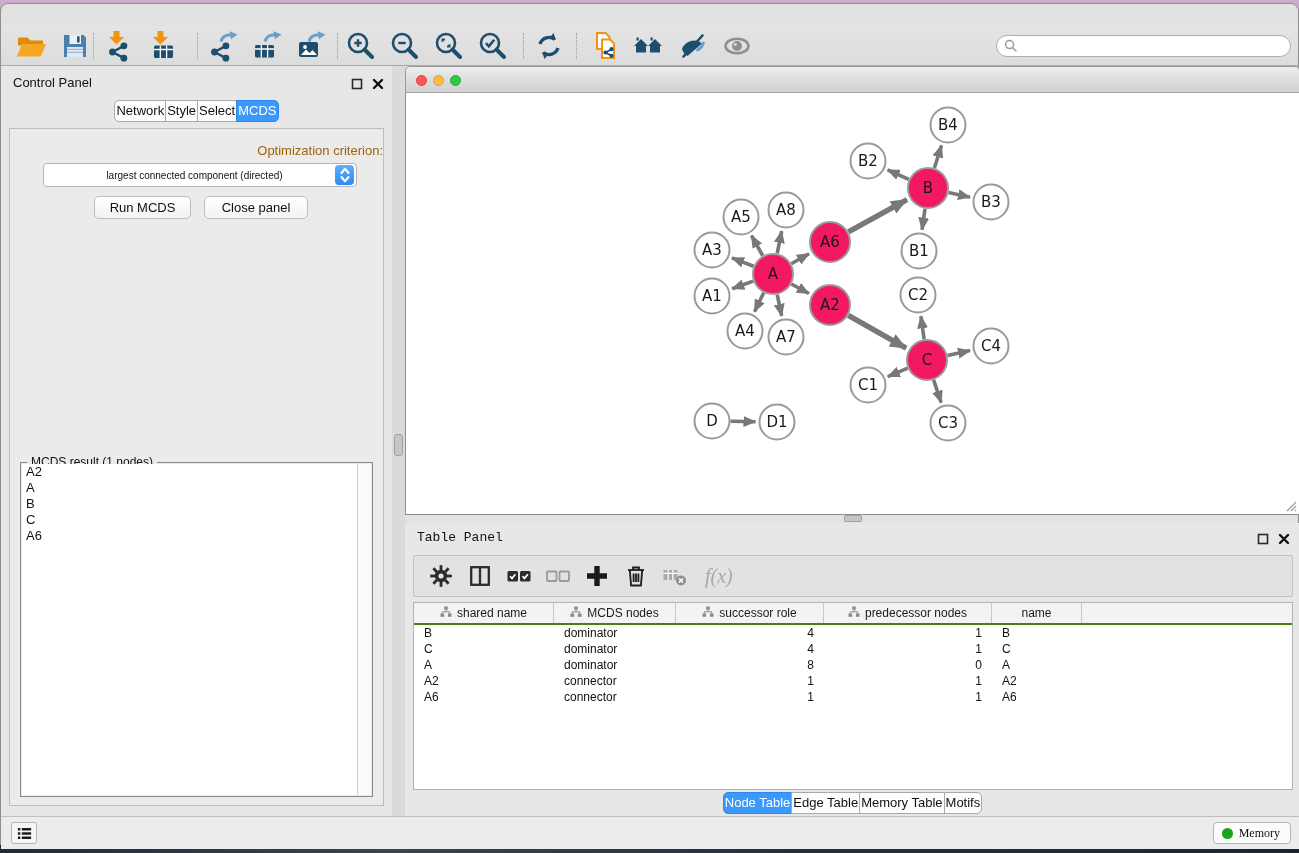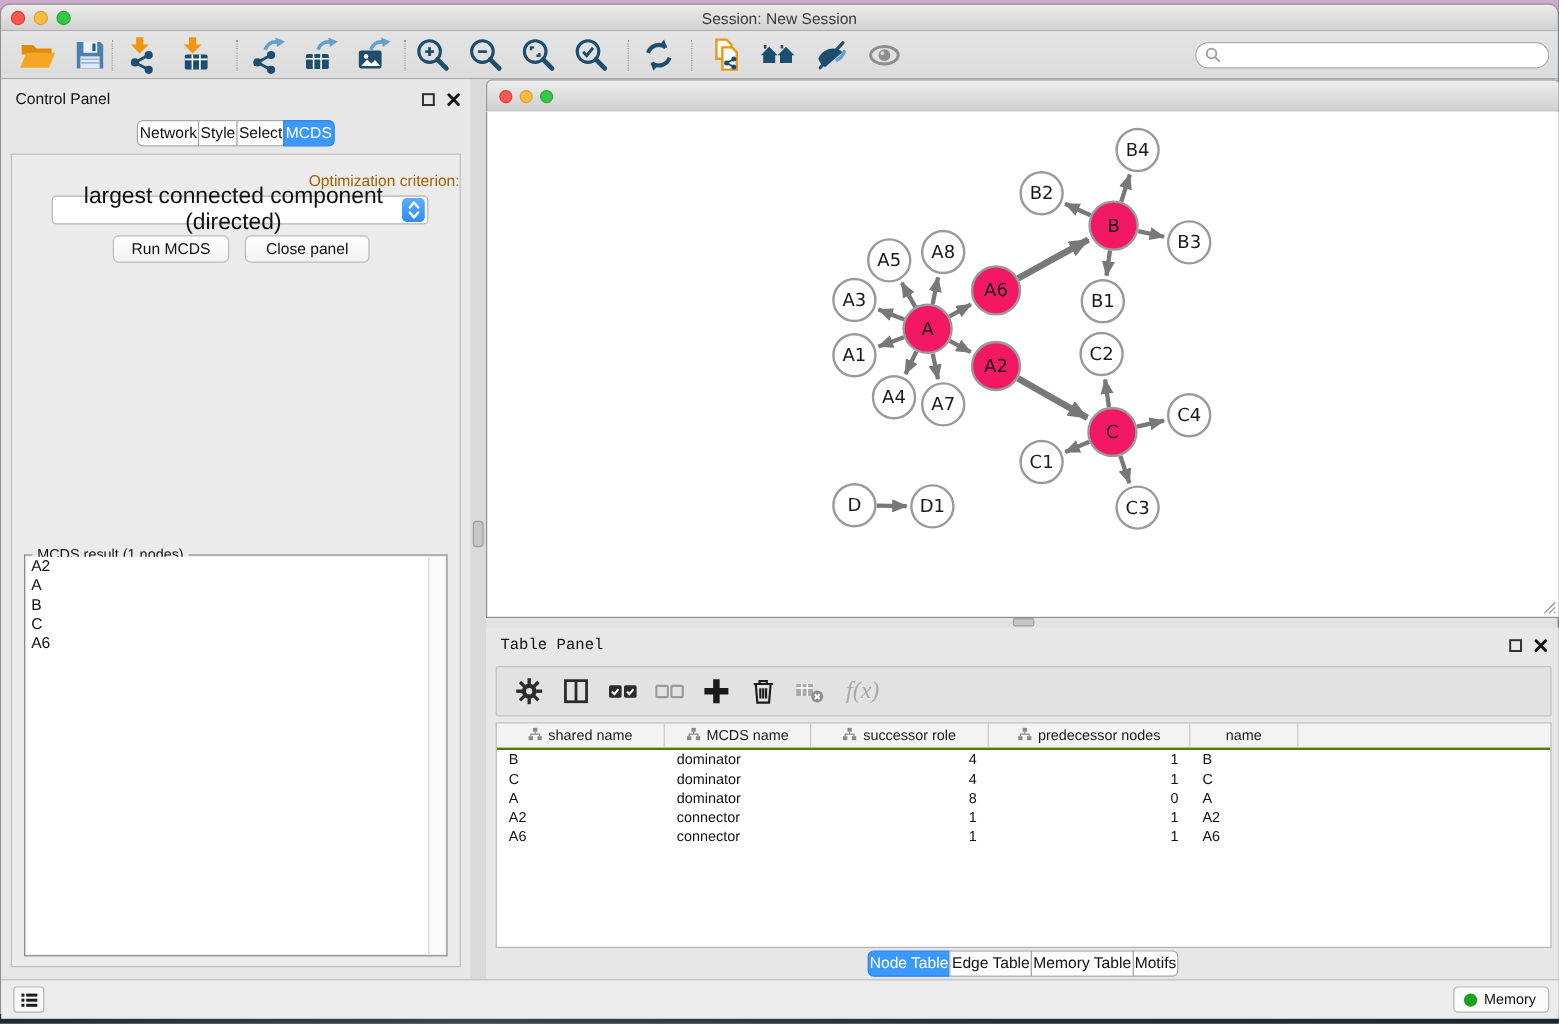--- a/index.html
+++ b/index.html
@@ -48,21 +48,21 @@
   .tab { height:22px; line-height:20px; padding:0 1px; font-size:13px; background:#fdfdfd;
       border:1px solid #a9a9a9; margin-left:-1px; color:#111; cursor:pointer; }
   .tab:first-child { border-radius:5px 0 0 5px; margin-left:0; }
   .tab:last-child { border-radius:0 5px 5px 0; }
   .tab.selected { background:#3b99fc; border-color:#2e86e8; color:#fff; }
   .cp-body { position:absolute; left:8px; top:62px; width:375px; height:678px;
       background:#ebebeb; border:1px solid #bdbdbd; }
   .opt-label { position:absolute; left:0; top:14px; width:100%; text-align:right; font-size:13px; color:#a16207; }
   .dropdown { position:absolute; left:33px; top:34px; width:314px; height:24px; background:#fff;
       border:1px solid #b4b4b4; border-radius:4px; display:flex; align-items:center; cursor:pointer; }
-  .dropdown .dd-text { flex:1; font-size:19px; color:#111; padding-left:10px; text-align:center; }
+  .dropdown .dd-text { flex:1; font-size:10px; color:#111; padding-left:10px; text-align:center; }
   .dd-stepper { width:19px; height:20px; margin-right:2px; background:linear-gradient(#5eaffc,#2d8cf5);
       border-radius:4px; display:flex; align-items:center; justify-content:center; }
   .btn { position:absolute; height:23px; background:linear-gradient(#ffffff,#f2f2f2);
       border:1px solid #bdbdbd; border-radius:5px; font-size:13px; color:#111; text-align:center;
       line-height:21px; cursor:pointer; }
   .fieldset { position:absolute; left:10px; top:333px; width:353px; height:335px;
       border:1px solid #8a8a8a; }
   .fieldset .legend { position:absolute; left:6px; top:-8px; background:#ebebeb; padding:0 4px;
       font-size:12px; color:#111; }
   .result-list { position:absolute; left:1px; top:1px; right:14px; bottom:1px; background:#fff;
@@ -105,39 +105,31 @@
       color:#1a1a1a; border-right:1px solid #c9c9c9; cursor:pointer; }
   .dt-row { display:flex; height:16px; }
   .dt-cell { font-size:12px; color:#111; line-height:16px; padding:0 10px; white-space:nowrap; }
   .bottom-tabs { position:absolute; left:0; top:269px; width:100%; display:flex; justify-content:center; }
   .cyto-statusbar { position:absolute; left:0; top:812px; width:1299px; height:33px; background:#ececec;
       border-top:1px solid #bfbfbf; }
   .list-btn { position:absolute; left:10px; top:5px; width:26px; height:22px; background:#f6f6f6;
       border:1px solid #b5b5b5; border-radius:3px; display:flex; align-items:center; justify-content:center; cursor:pointer; }
   .memory-btn { position:absolute; right:9px; top:5px; height:22px; padding:0 10px 0 8px; background:#fbfbfb;
       border:1px solid #b5b5b5; border-radius:4px; display:flex; align-items:center; gap:6px;
-      font-size:12px; color:#111; cursor:pointer; }
+      font-size:12px; color:#111; cursor:pointer;font-family:Liberation Serif, serif; }
   .mem-dot { width:11px; height:11px; border-radius:50%; background:#17a31b; }
 </style>
 </head>
 <body>
 
 <div class="desktop-top"></div>
 <div class="desktop-bottom"></div>
 
 <div class="main-window">
 
-  <div class="titlebar">
-    <div class="traffic">
-      <span class="tl red"></span>
-      <span class="tl yellow"></span>
-      <span class="tl green"></span>
-    </div>
-    <div class="win-title">Session: New Session</div>
-  </div>
 
   <div class="toolbar" id="main-toolbar">
     <div class="search-box">
       <svg viewBox="0 0 14 14">
         <circle cx="5.6" cy="5.6" r="4" fill="none" stroke="#9a9a9a" stroke-width="1.5"></circle>
         <path d="M8.8 8.8l3.2 3.2" stroke="#9a9a9a" stroke-width="1.5" stroke-linecap="round"></path>
       </svg>
       <input placeholder="" style="">
     </div>
   <div class="tool" style="left: 14px;"><svg viewBox="0 0 32 32">
@@ -513,21 +505,21 @@
           </div>
           <div class="dt-hcell" style="width: 122px;">
             <span><svg width="12" height="12" viewBox="0 0 12 12">
                 <g fill="#8a8a8a">
                   <rect x="4.2" y="0.5" width="3.6" height="3.3"></rect>
                   <rect x="0.5" y="7.5" width="3.6" height="3.3"></rect>
                   <rect x="7.9" y="7.5" width="3.6" height="3.3"></rect>
                 </g>
                 <path d="M6 4v1.8M2.3 7.5V5.8h7.4v1.7" stroke="#8a8a8a" fill="none" stroke-width="1"></path>
               </svg></span>
-            <span>MCDS name</span>
+            <span>MCDS nodes</span>
           </div>
           <div class="dt-hcell" style="width: 148px;">
             <span><svg width="12" height="12" viewBox="0 0 12 12">
                 <g fill="#8a8a8a">
                   <rect x="4.2" y="0.5" width="3.6" height="3.3"></rect>
                   <rect x="0.5" y="7.5" width="3.6" height="3.3"></rect>
                   <rect x="7.9" y="7.5" width="3.6" height="3.3"></rect>
                 </g>
                 <path d="M6 4v1.8M2.3 7.5V5.8h7.4v1.7" stroke="#8a8a8a" fill="none" stroke-width="1"></path>
               </svg></span>

